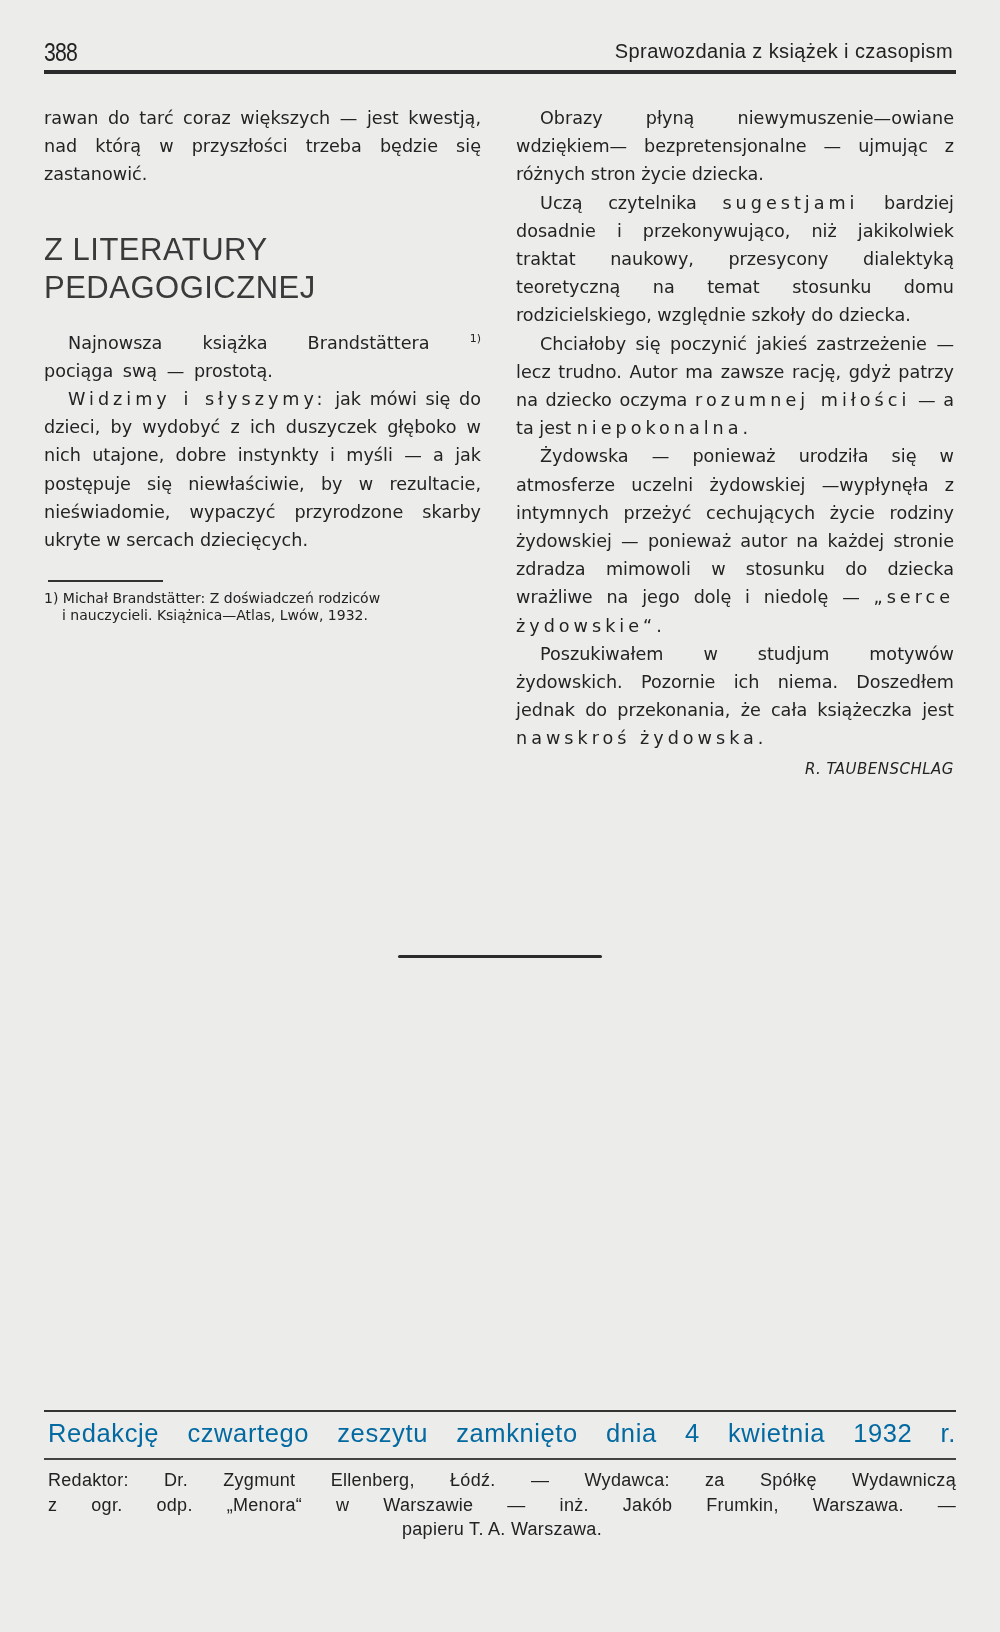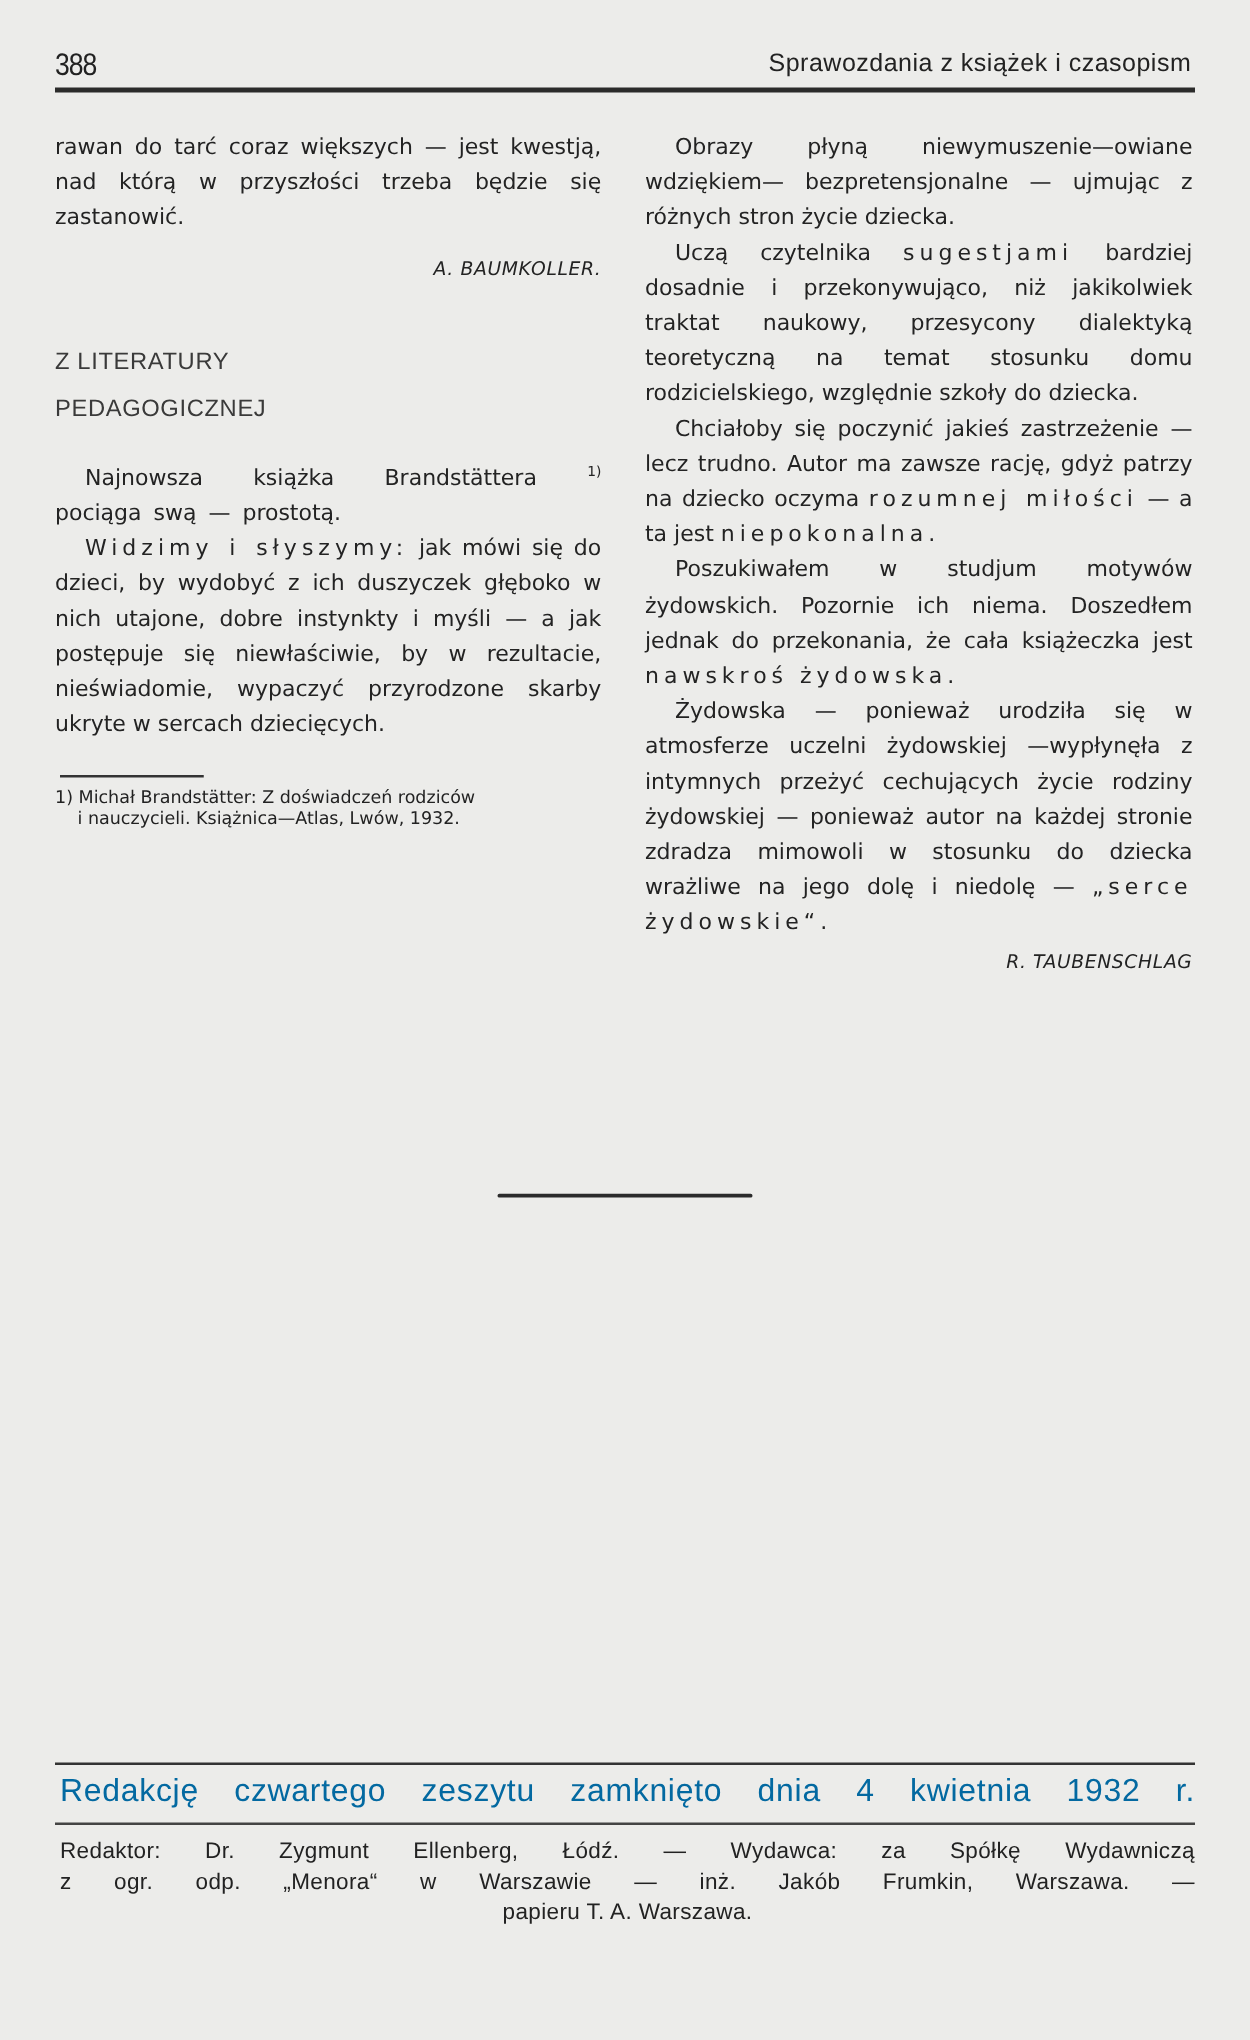--- a/index.html
+++ b/index.html
@@ -17,21 +17,21 @@
   .running-title { position: absolute; right: 0; top: 2px; font-family: "Liberation Sans", sans-serif; font-size: 20px; letter-spacing: 0.4px; color: #222; }
   .head-rule { position: absolute; top: 70px; left: 44px; right: 44px; height: 4px; background: #2b2b2b; }
 
   .col { position: absolute; top: 104px; font-size: 17.6px; line-height: 28.2px; color: #232323; }
   .col-left { left: 44px; width: 437px; }
   .col-right { left: 516px; width: 438px; }
   .p { margin: 0; text-align: justify; text-align-last: left; }
   .p.indent { text-indent: 24px; }
   .sp { letter-spacing: 4px; }
   .signature { text-align: right; font-style: italic; font-size: 15px; letter-spacing: 0.5px; margin-top: 12px; }
-  .section-title { font-family: "Liberation Sans", sans-serif; font-size: 19px; line-height: 38px; letter-spacing: 0.5px; color: #3a3a3a; margin-top: 42px; margin-bottom: 22px; font-weight: normal; }
+  .section-title { font-family: "Liberation Sans", sans-serif; font-size: 31px; line-height: 38px; letter-spacing: 0.5px; color: #3a3a3a; margin-top: 42px; margin-bottom: 22px; font-weight: normal; }
   .sup { font-size: 11px; vertical-align: super; line-height: 0; }
   .fn-rule { width: 115px; height: 1.5px; background: #333; margin: 26px 0 8px 4px; }
   .footnote { font-size: 14px; line-height: 17px; color: #222; }
   .footnote .fn-line2 { padding-left: 18px; display: block; }
   .signature-r { text-align: right; font-style: italic; font-size: 15px; letter-spacing: 0.5px; margin-top: 2px; }
 
   .end-rule { position: absolute; top: 955px; left: 398px; width: 204px; height: 3px; background: #2b2b2b; border-radius: 2px; }
 
   .colophon-rule { position: absolute; top: 1410px; left: 44px; right: 44px; height: 2px; background: #333; }
   .closing { position: absolute; top: 1416px; left: 48px; right: 44px; font-family: "Liberation Sans", sans-serif; font-size: 25.5px; line-height: 34px; color: #0369a1; letter-spacing: 0.6px; text-align: justify; text-align-last: justify; }
@@ -46,21 +46,20 @@
 <div class="page">
 
   <div class="running-head">
     <span class="page-number">388</span>
     <span class="running-title">Sprawozdania z książek i czasopism</span>
   </div>
   <div class="head-rule"></div>
 
   <div class="col col-left">
     <p class="p">rawan do tarć coraz większych — jest kwestją, nad którą w przyszłości trzeba będzie się zastanowić.</p>
-    <div class="signature">A. BAUMKOLLER.</div>
 
     <h2 class="section-title">
       <span>Z LITERATURY</span><br>
       <span>PEDAGOGICZNEJ</span>
     </h2>
 
     <p class="p indent" style="word-spacing:10px;">
       <span>Najnowsza książka Brandstättera</span>
       <span class="sup">1)</span>
       <span style="word-spacing:4px;">pociąga swą — prostotą.</span>
@@ -85,26 +84,26 @@
       <span class="sp">sugestjami</span>
       <span>bardziej dosadnie i przekonywująco, niż jakikolwiek traktat naukowy, przesycony dialektyką teoretyczną na temat stosunku domu rodzicielskiego, względnie szkoły do dziecka.</span>
     </p>
     <p class="p indent">
       <span>Chciałoby się poczynić jakieś zastrzeżenie — lecz trudno. Autor ma zawsze rację, gdyż patrzy na dziecko oczyma</span>
       <span class="sp">rozumnej miłości</span>
       <span>— a ta jest</span>
       <span class="sp">niepokonalna.</span>
     </p>
     <p class="p indent">
+      <span>Żydowska — ponieważ urodziła się w atmosferze uczelni żydowskiej —wypłynęła z intymnych przeżyć cechujących życie rodziny żydowskiej — ponieważ autor na każdej stronie zdradza mimowoli w stosunku do dziecka wrażliwe na jego dolę i niedolę —</span>
+      <span class="sp">„serce żydowskie“.</span>
+    </p>
+    <p class="p indent">
       <span>Poszukiwałem w studjum motywów żydowskich. Pozornie ich niema. Doszedłem jednak do przekonania, że cała książeczka jest</span>
       <span class="sp">nawskroś żydowska.</span>
-    </p>
-    <p class="p indent">
-      <span>Żydowska — ponieważ urodziła się w atmosferze uczelni żydowskiej —wypłynęła z intymnych przeżyć cechujących życie rodziny żydowskiej — ponieważ autor na każdej stronie zdradza mimowoli w stosunku do dziecka wrażliwe na jego dolę i niedolę —</span>
-      <span class="sp">„serce żydowskie“.</span>
     </p>
     <div class="signature-r">R. TAUBENSCHLAG</div>
   </div>
 
   <div class="end-rule"></div>
 
   <div class="colophon-rule"></div>
   <div class="closing">Redakcję czwartego zeszytu zamknięto dnia 4 kwietnia 1932 r.</div>
   <div class="colophon-rule2"></div>
   <div class="colophon">

